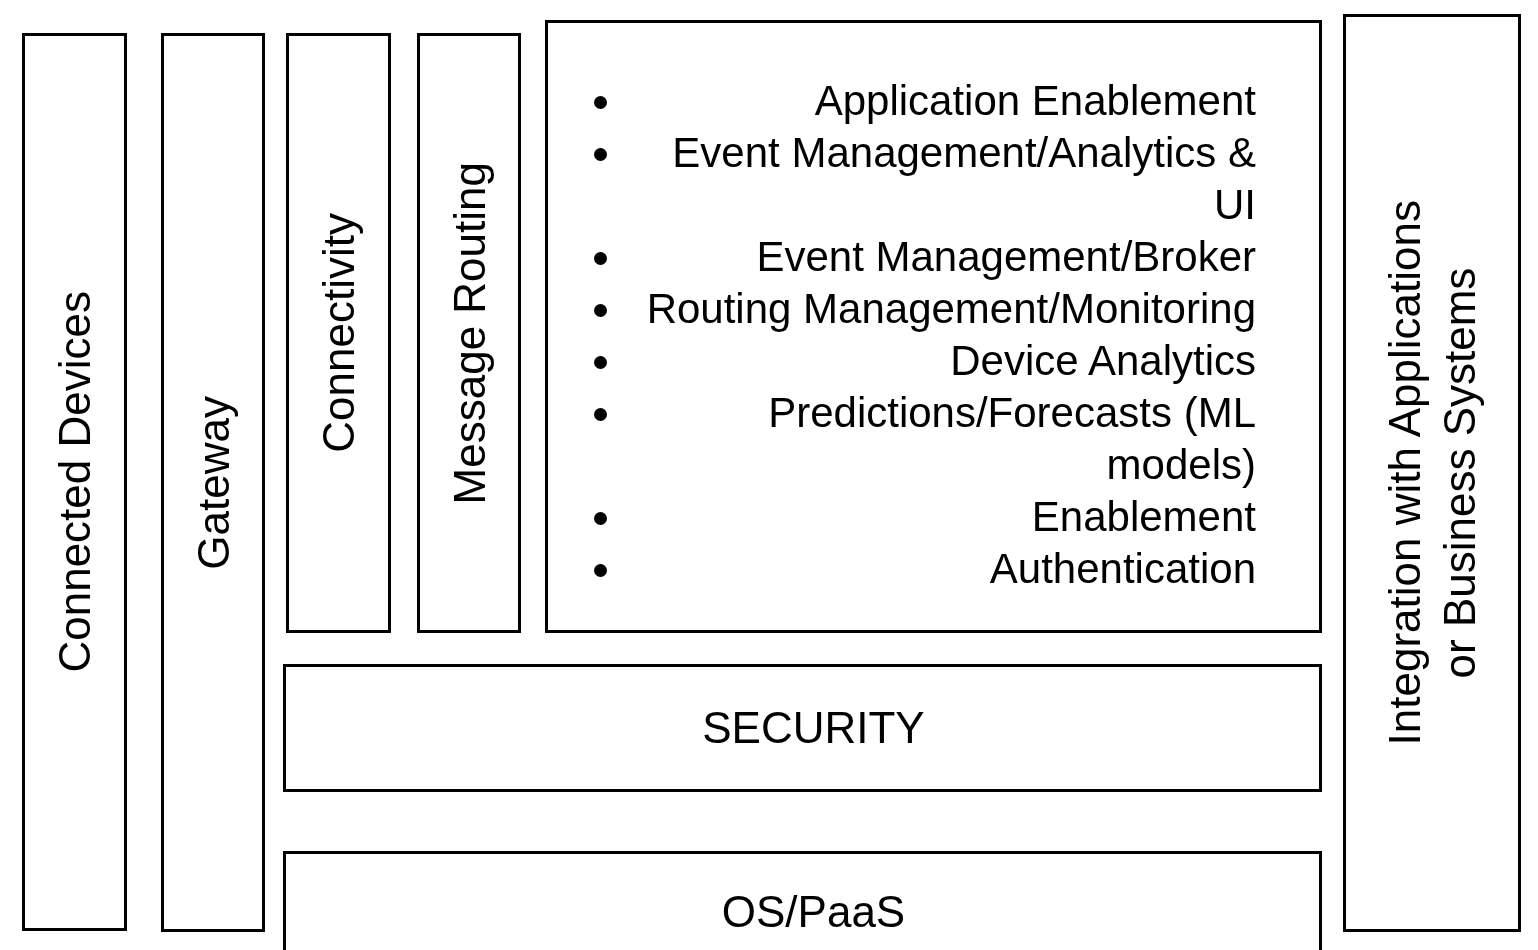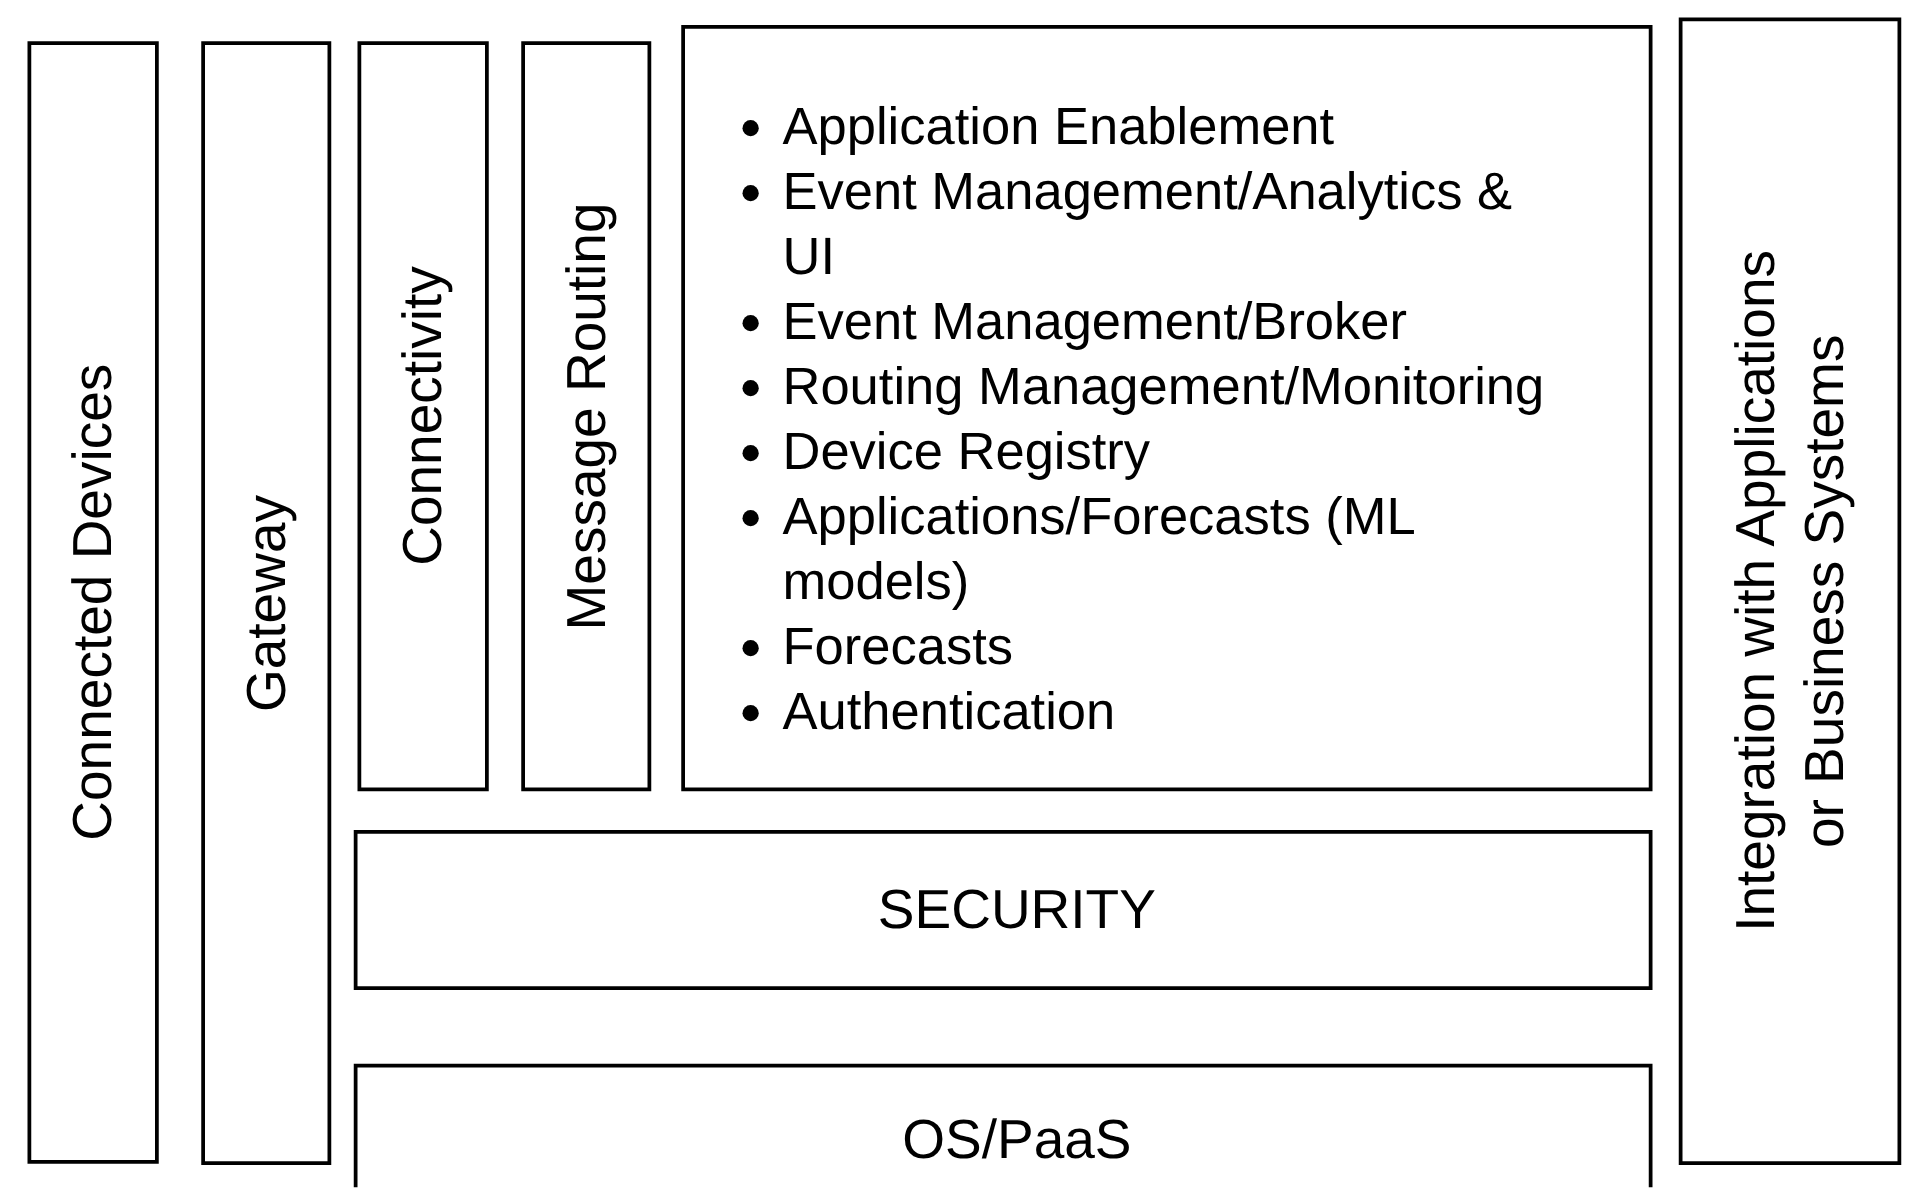--- a/index.html
+++ b/index.html
@@ -59,20 +59,21 @@
   .box-integration       { left: 1343px; top: 14px;  width: 178px;  height: 918px; }
 
   .platform-list {
     margin: 0;
     padding: 52px 0 0 78px;
     width: 630px;
     list-style: disc outside;
     font-size: 42px;
     line-height: 52px;
     color: #000000;
+    text-align: right;
   }
   .platform-list li {
     margin: 0;
     padding: 0;
   }
 </style>
 </head>
 <body>
 
 <div class="canvas">
@@ -92,23 +93,23 @@
   <div class="box center-flex box-message-routing">
     <span class="vtext">Message Routing</span>
   </div>
 
   <div class="box box-platform">
     <ul class="platform-list">
         <li>Application Enablement</li>
         <li>Event Management/Analytics &amp; UI</li>
         <li>Event Management/Broker</li>
         <li>Routing Management/Monitoring</li>
-        <li>Device Registry</li>
-        <li>Applications/Forecasts (ML models)</li>
-        <li>Forecasts</li>
+        <li>Device Analytics</li>
+        <li>Predictions/Forecasts (ML models)</li>
+        <li>Enablement</li>
         <li>Authentication</li>
       </ul>
   </div>
 
   <div class="box center-flex box-security">
     <span class="htext">SECURITY</span>
   </div>
 
   <div class="box center-flex box-ospaas">
     <span class="htext">OS/PaaS</span>

